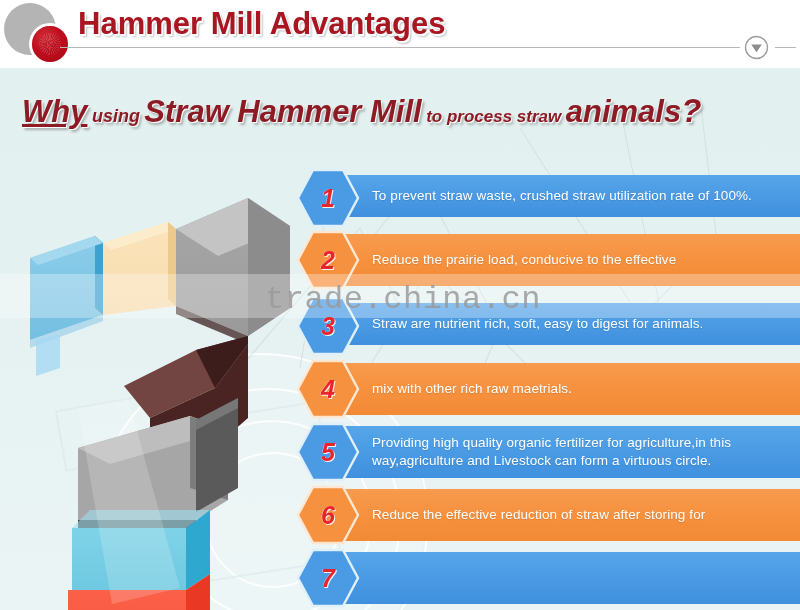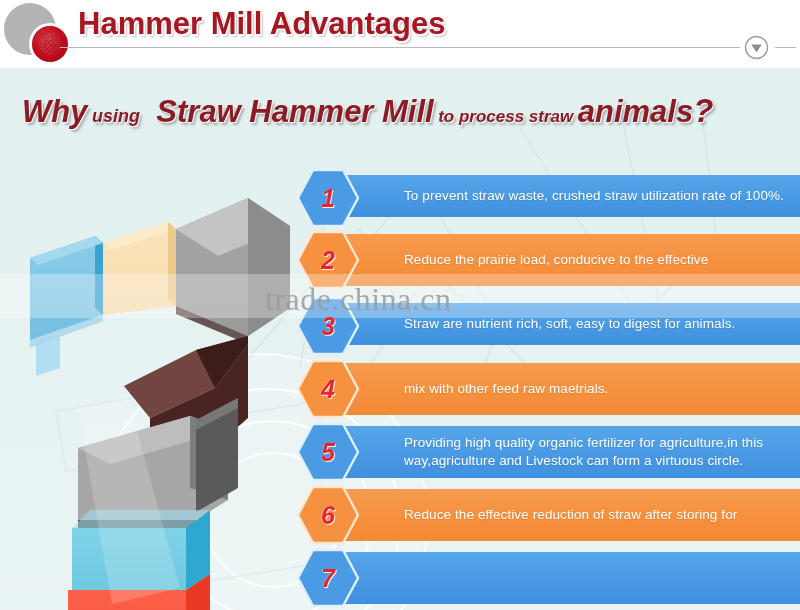--- a/index.html
+++ b/index.html
@@ -59,62 +59,61 @@
   
   .hammer{position:absolute;left:0;top:0;width:320px;height:542px;}
 
   
   .headline{
     position:absolute;left:22px;top:24px;width:756px;height:52px;
     white-space:nowrap;
     font-style:italic;font-weight:bold;color:#8e1a24;
     text-shadow:1px 1px 0 #ffffff, 2.5px 3px 2.5px rgba(120,120,120,.55);
   }
-  .hl-1{font-size:31px;}
+  .hl-1{font-size:31px;text-decoration:underline;}
   .hl-sm{font-size:18px;}
-  .hl-2{font-size:31px;margin-left:12px;}
+  .hl-2{font-size:31px;}
   .hl-3{font-size:17px;}
   .hl-deep{font-size:31px;}
   .hl-q{font-size:33px;}
 
   
   .rows{position:absolute;left:0;top:0;width:800px;height:542px;}
   .row{position:absolute;left:296px;}
   .bar{
     position:absolute;left:26px;top:0;width:778px;border-radius:1px;
     box-sizing:border-box;
     padding:0 0 0 50px;
     display:flex;align-items:center;
   }
   .bar.blue{background:linear-gradient(180deg,#57a6ea 0%,#4a9ae4 50%,#3f90de 100%);}
   .bar.orange{background:linear-gradient(180deg,#f79b4e 0%,#f6913f 50%,#f28a35 100%);}
   .bar-text{
     color:#ffffff;font-size:13.5px;line-height:18px;font-weight:normal;
     text-shadow:0 1px 1px rgba(0,0,0,.12);
     letter-spacing:.1px;
-    margin-left:32px;
   }
   .hex{
     position:absolute;left:0;top:0;width:64px;height:60px;
     display:flex;align-items:center;justify-content:center;
   }
   .hex svg{position:absolute;left:0;top:0;}
   .hex-num{
     position:relative;z-index:3;
     font-size:25px;font-weight:bold;font-style:italic;color:#e8242c;
     text-shadow:1px 1px 0 rgba(255,255,255,.9), -0.5px -0.5px 0 rgba(255,255,255,.55);
     line-height:1;
   }
 
   
   .watermark{
     position:absolute;left:265px;top:213px;
     font-size:32px;color:#9a9a9a;opacity:.85;
     letter-spacing:.5px;white-space:nowrap;
-    font-family:Liberation Serif, serif;
+    font-family:Liberation Mono, monospace;
   }
   .wm-strip{
     position:absolute;left:0px;top:206px;width:800px;height:44px;
     background:rgba(255,255,255,.30);
   }
 </style>
 </head>
 <body>
 
 <div class="page">
@@ -275,21 +274,21 @@
           <svg width="64" height="60" viewBox="0 0 64 60">
             <polygon points="17,2 47,2 62,30 47,58 17,58 2,30" fill="#4a9ae4" stroke="#dff0fb" stroke-width="2.4"></polygon>
           </svg>
           <span class="hex-num">3</span>
         </div>
       </div>
 
       <div class="row" style="top:291px;">
         <div class="bar orange" style="height:52px;top:4px;">
           <div class="bar-text">
-            <div>mix with other feed raw maetrials.</div>
+            <div>mix with other rich raw maetrials.</div>
           </div>
         </div>
         <div class="hex" style="top:0px;">
           <svg width="64" height="60" viewBox="0 0 64 60">
             <polygon points="17,2 47,2 62,30 47,58 17,58 2,30" fill="#f6913f" stroke="#fde7d2" stroke-width="2.4"></polygon>
           </svg>
           <span class="hex-num">4</span>
         </div>
       </div>
 

